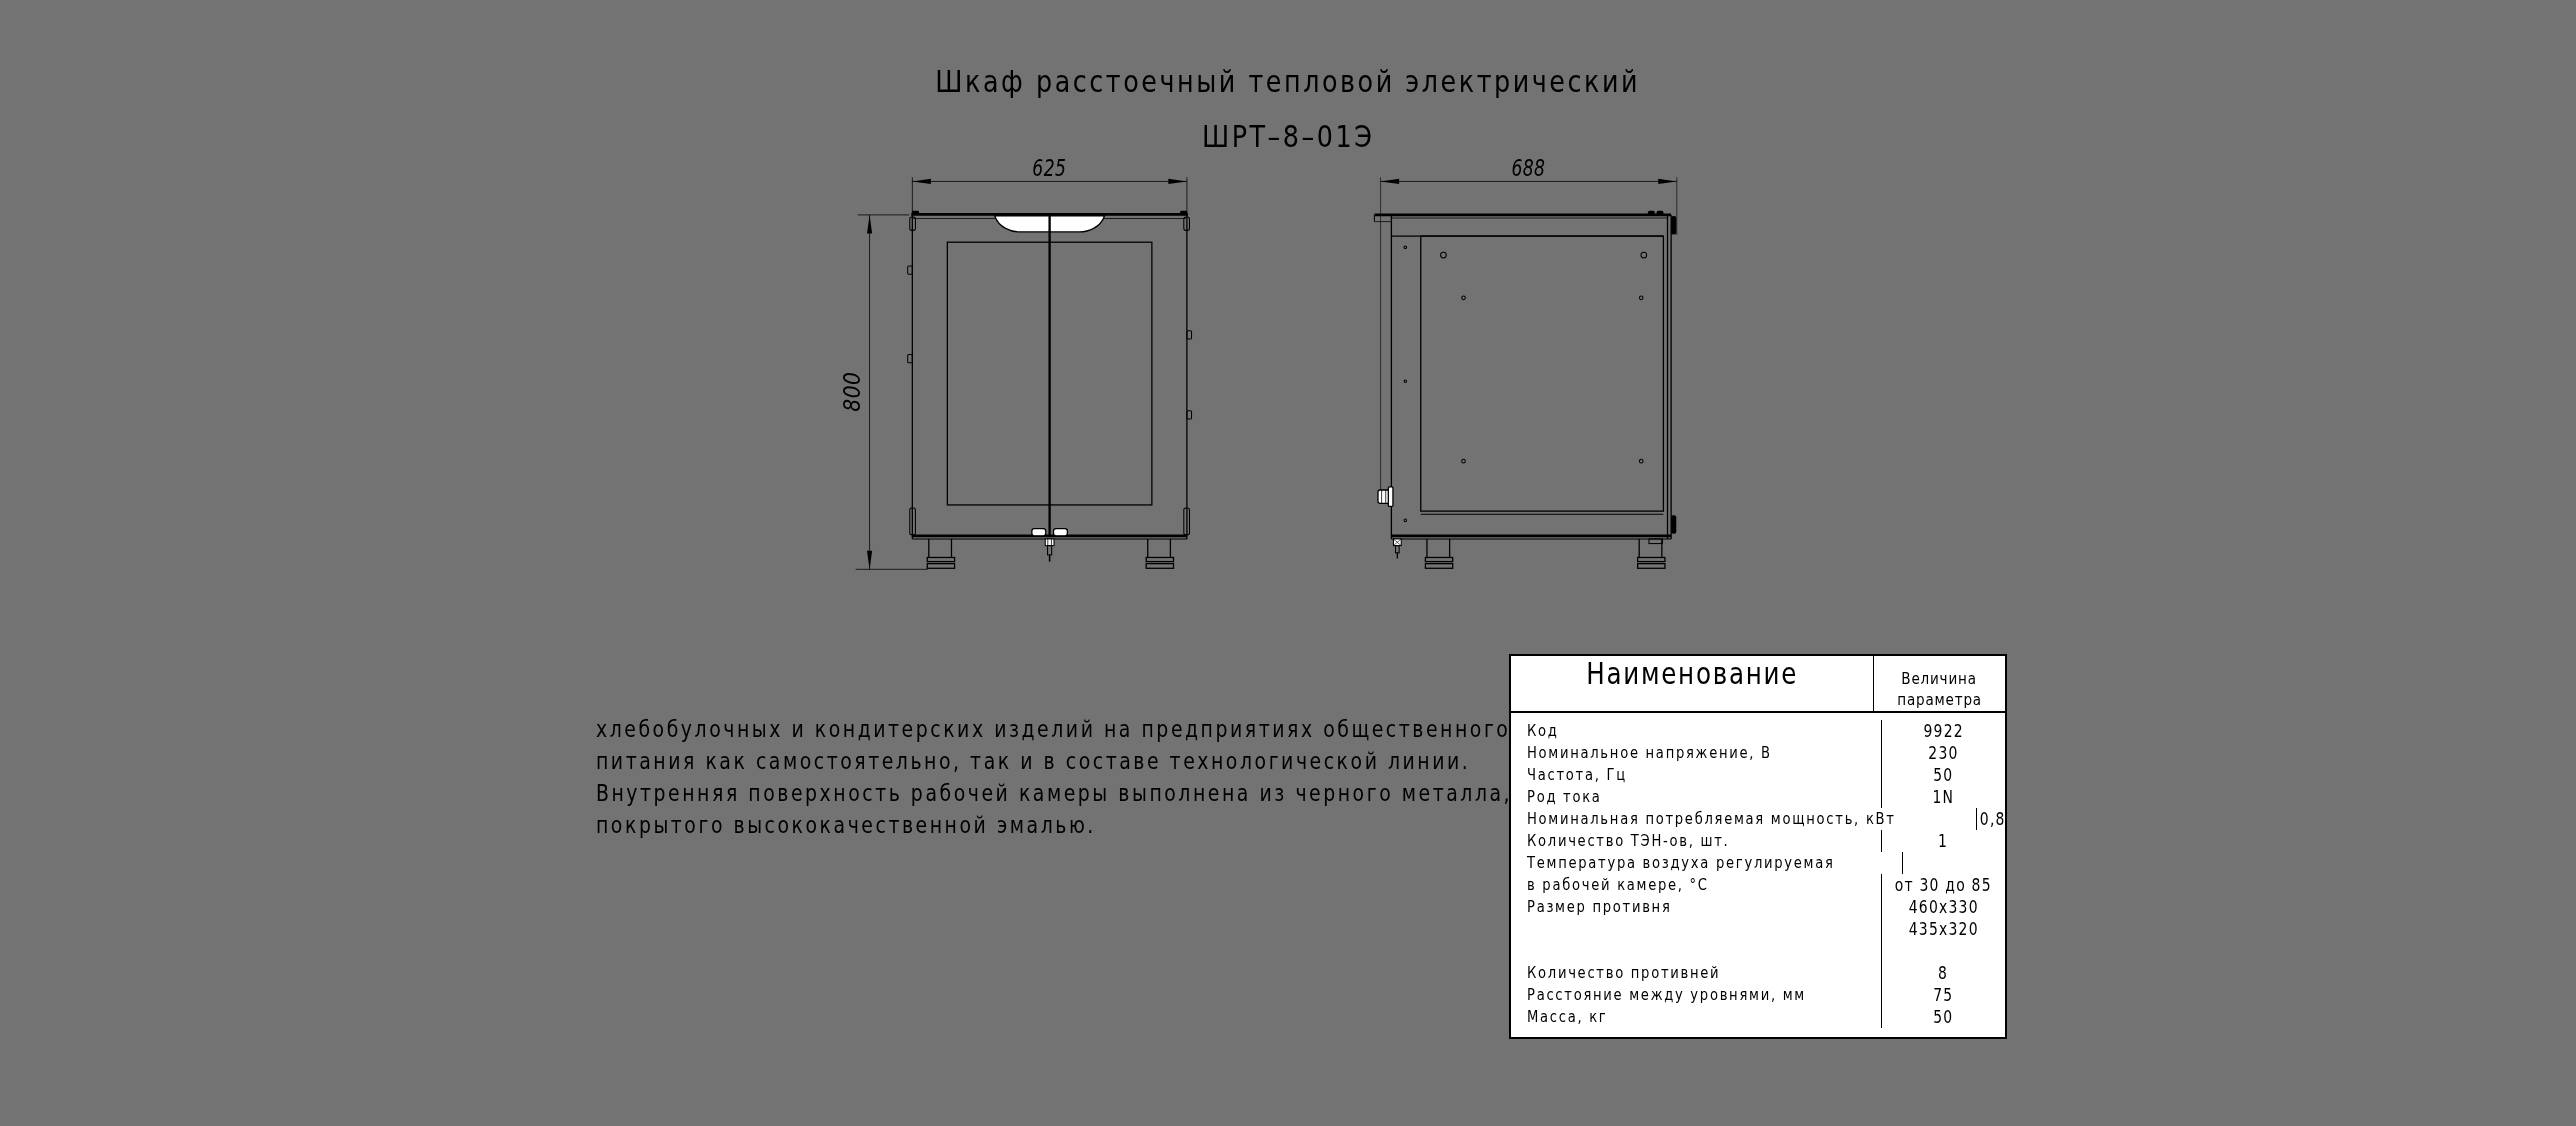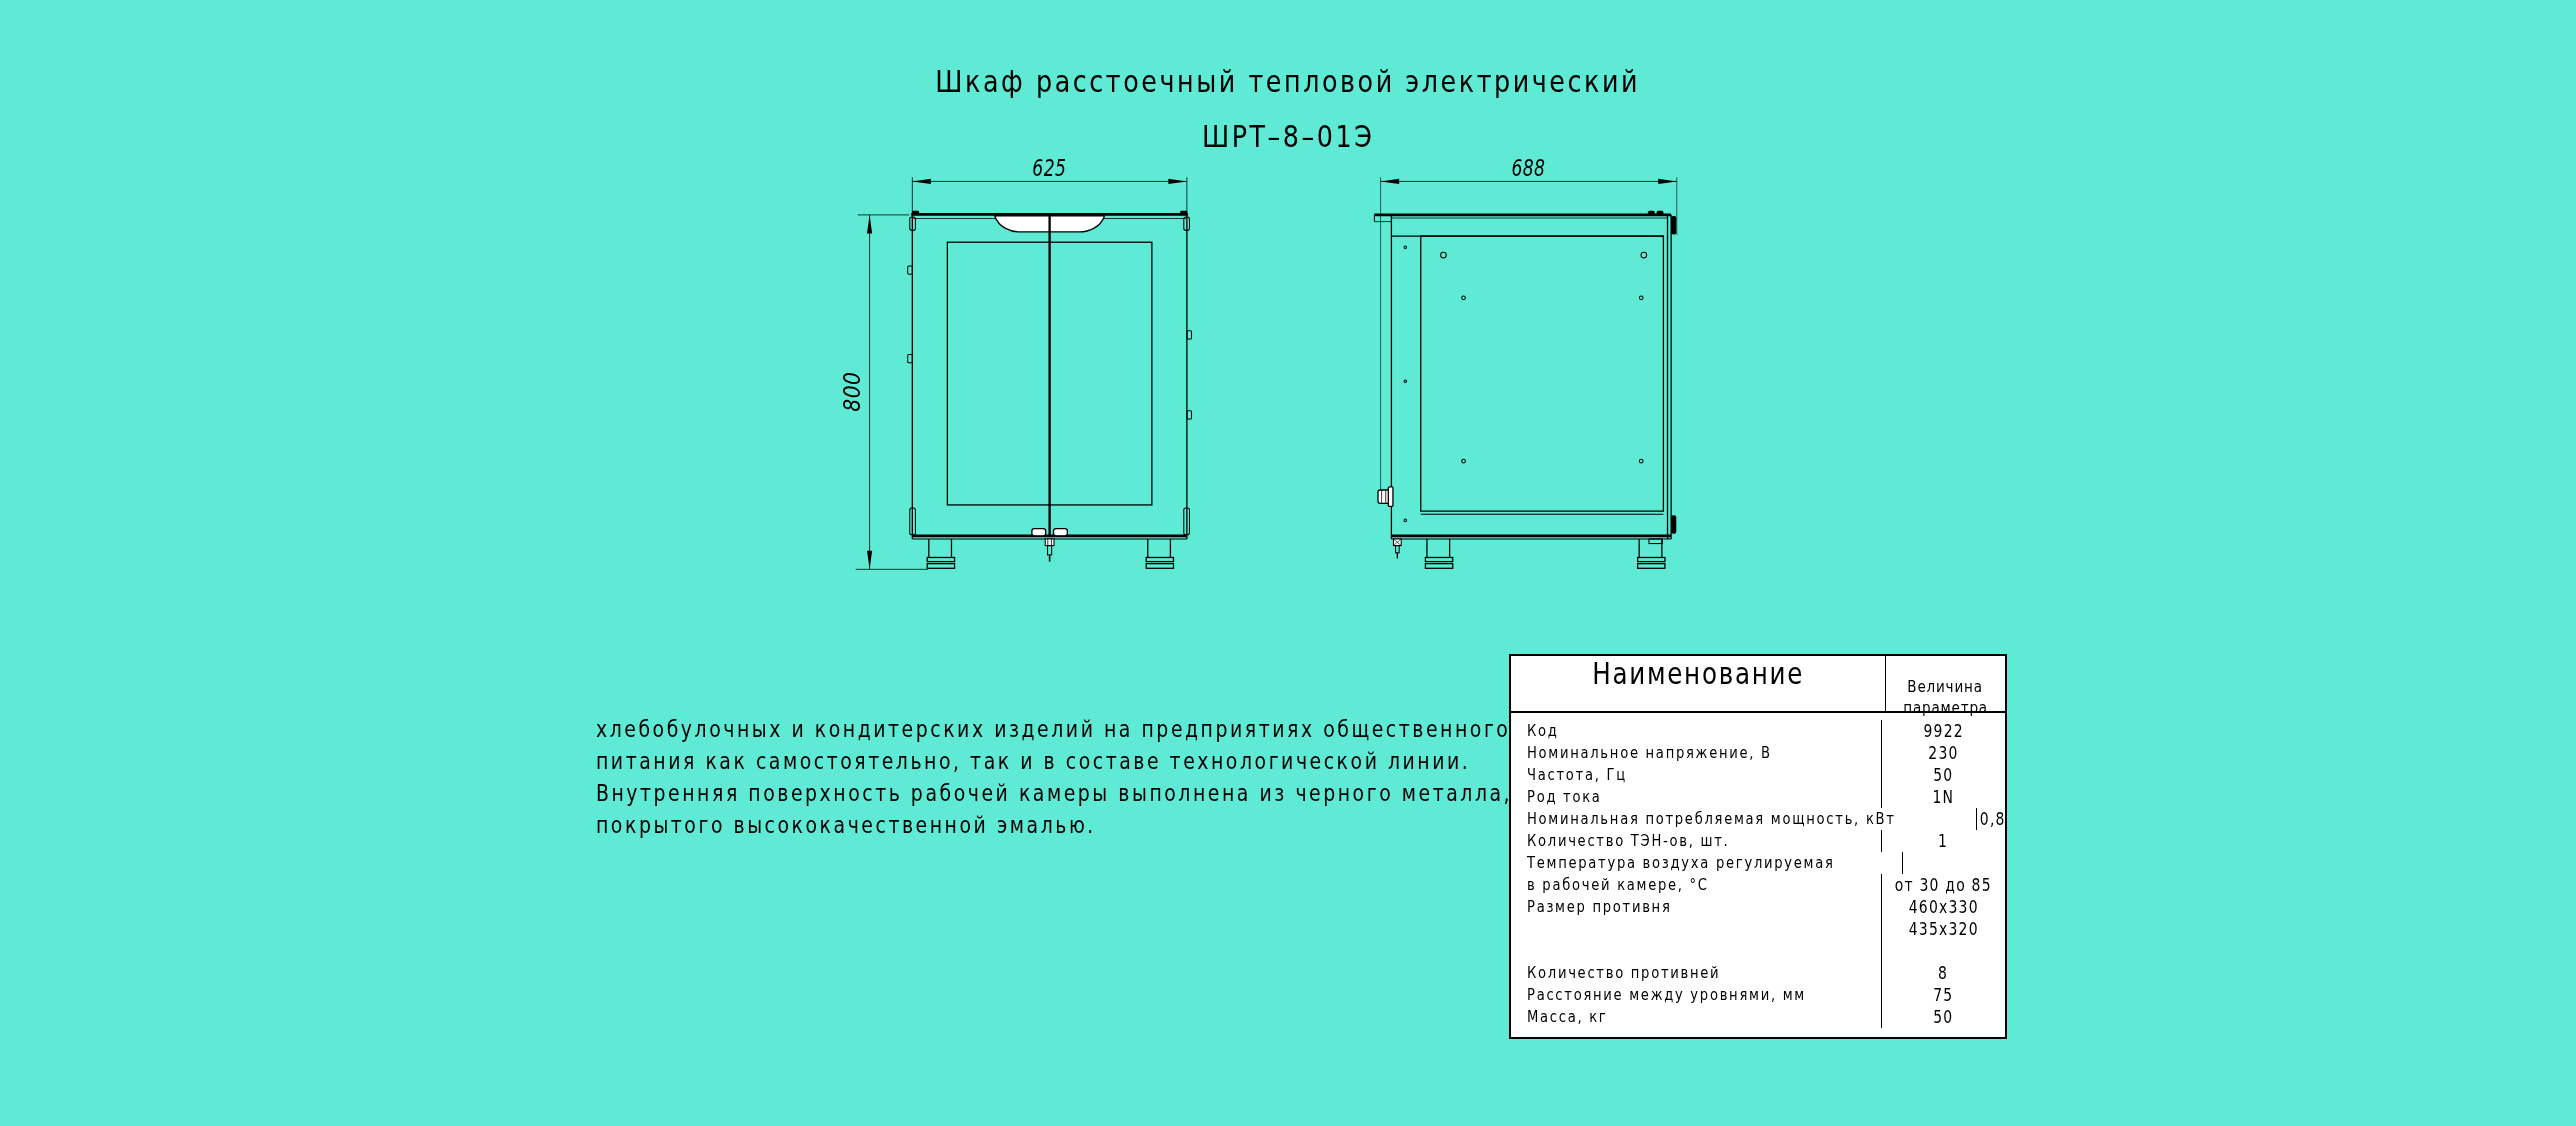--- a/index.html
+++ b/index.html
@@ -1,39 +1,39 @@
 <!DOCTYPE html>
 <html style="font-size:8.2px"><head>
 <meta charset="utf-8">
 <style>
   html,body{margin:0;padding:0;background:#fff;}
   body{width:2576px;height:1126px;position:relative;overflow:hidden;
        font-family:"DejaVu Sans",sans-serif;color:#000;}
-  .canvas{position:absolute;left:0;top:0;width:2576px;height:1126px;background:#5eead4;}
+  .canvas{position:absolute;left:0;top:0;width:2576px;height:1126px;background:#737373;}
 
   
   .gost{display:inline-block;white-space:nowrap;transform:scaleX(0.82);transform-origin:left center;}
   .gc{transform-origin:center center;}
 
   .title-line{position:absolute;left:0;width:2576px;text-align:center;font-size:31px;letter-spacing:3.1px;line-height:41px;}
   #title1{top:61px;}
   #title2{top:104px;margin-top:12px;}
 
   .drawings{position:absolute;left:799px;top:139px;width:953px;height:464px;}
   .drawings text{font-family:"DejaVu Sans",sans-serif;font-style:italic;font-size:46px;fill:#000;letter-spacing:1px;}
 
   .desc{position:absolute;left:596px;top:713px;width:917px;font-size:23px;letter-spacing:3.1px;line-height:32px;}
   .desc-line{height:32px;}
 
   .spec-table{position:absolute;left:1509px;top:654px;width:498px;height:385px;
               border:2.1px solid #000;box-sizing:border-box;background:#fff;}
   .thead{height:57px;border-bottom:2.1px solid #000;display:flex;box-sizing:border-box;}
   .th-name{flex:1;display:flex;align-items:flex-start;justify-content:center;font-size:30px;letter-spacing:2.1px;}
-  .th-value{width:120px;border-left:1.5px solid #000;box-sizing:border-box;text-align:center;
-            font-size:16.5px;letter-spacing:1px;line-height:20.6px;padding-top:21px;}
+  .th-value{width:132px;border-left:1.5px solid #000;box-sizing:border-box;text-align:center;
+            font-size:16.5px;letter-spacing:1px;line-height:20.6px;padding-top:13px;}
   .tbody{padding-top:7.2px;}
   .trow{height:22px;line-height:22px;display:flex;}
   .tlabel{flex:1;padding-left:15.5px;font-size:16px;letter-spacing:2.1px;overflow:visible;}
   .tvalue{width:124px;border-left:1.5px solid #000;box-sizing:border-box;text-align:center;
           font-size:17px;letter-spacing:1.5px;}
 </style>
 </head>
 <body>
 
 <div class="canvas">

